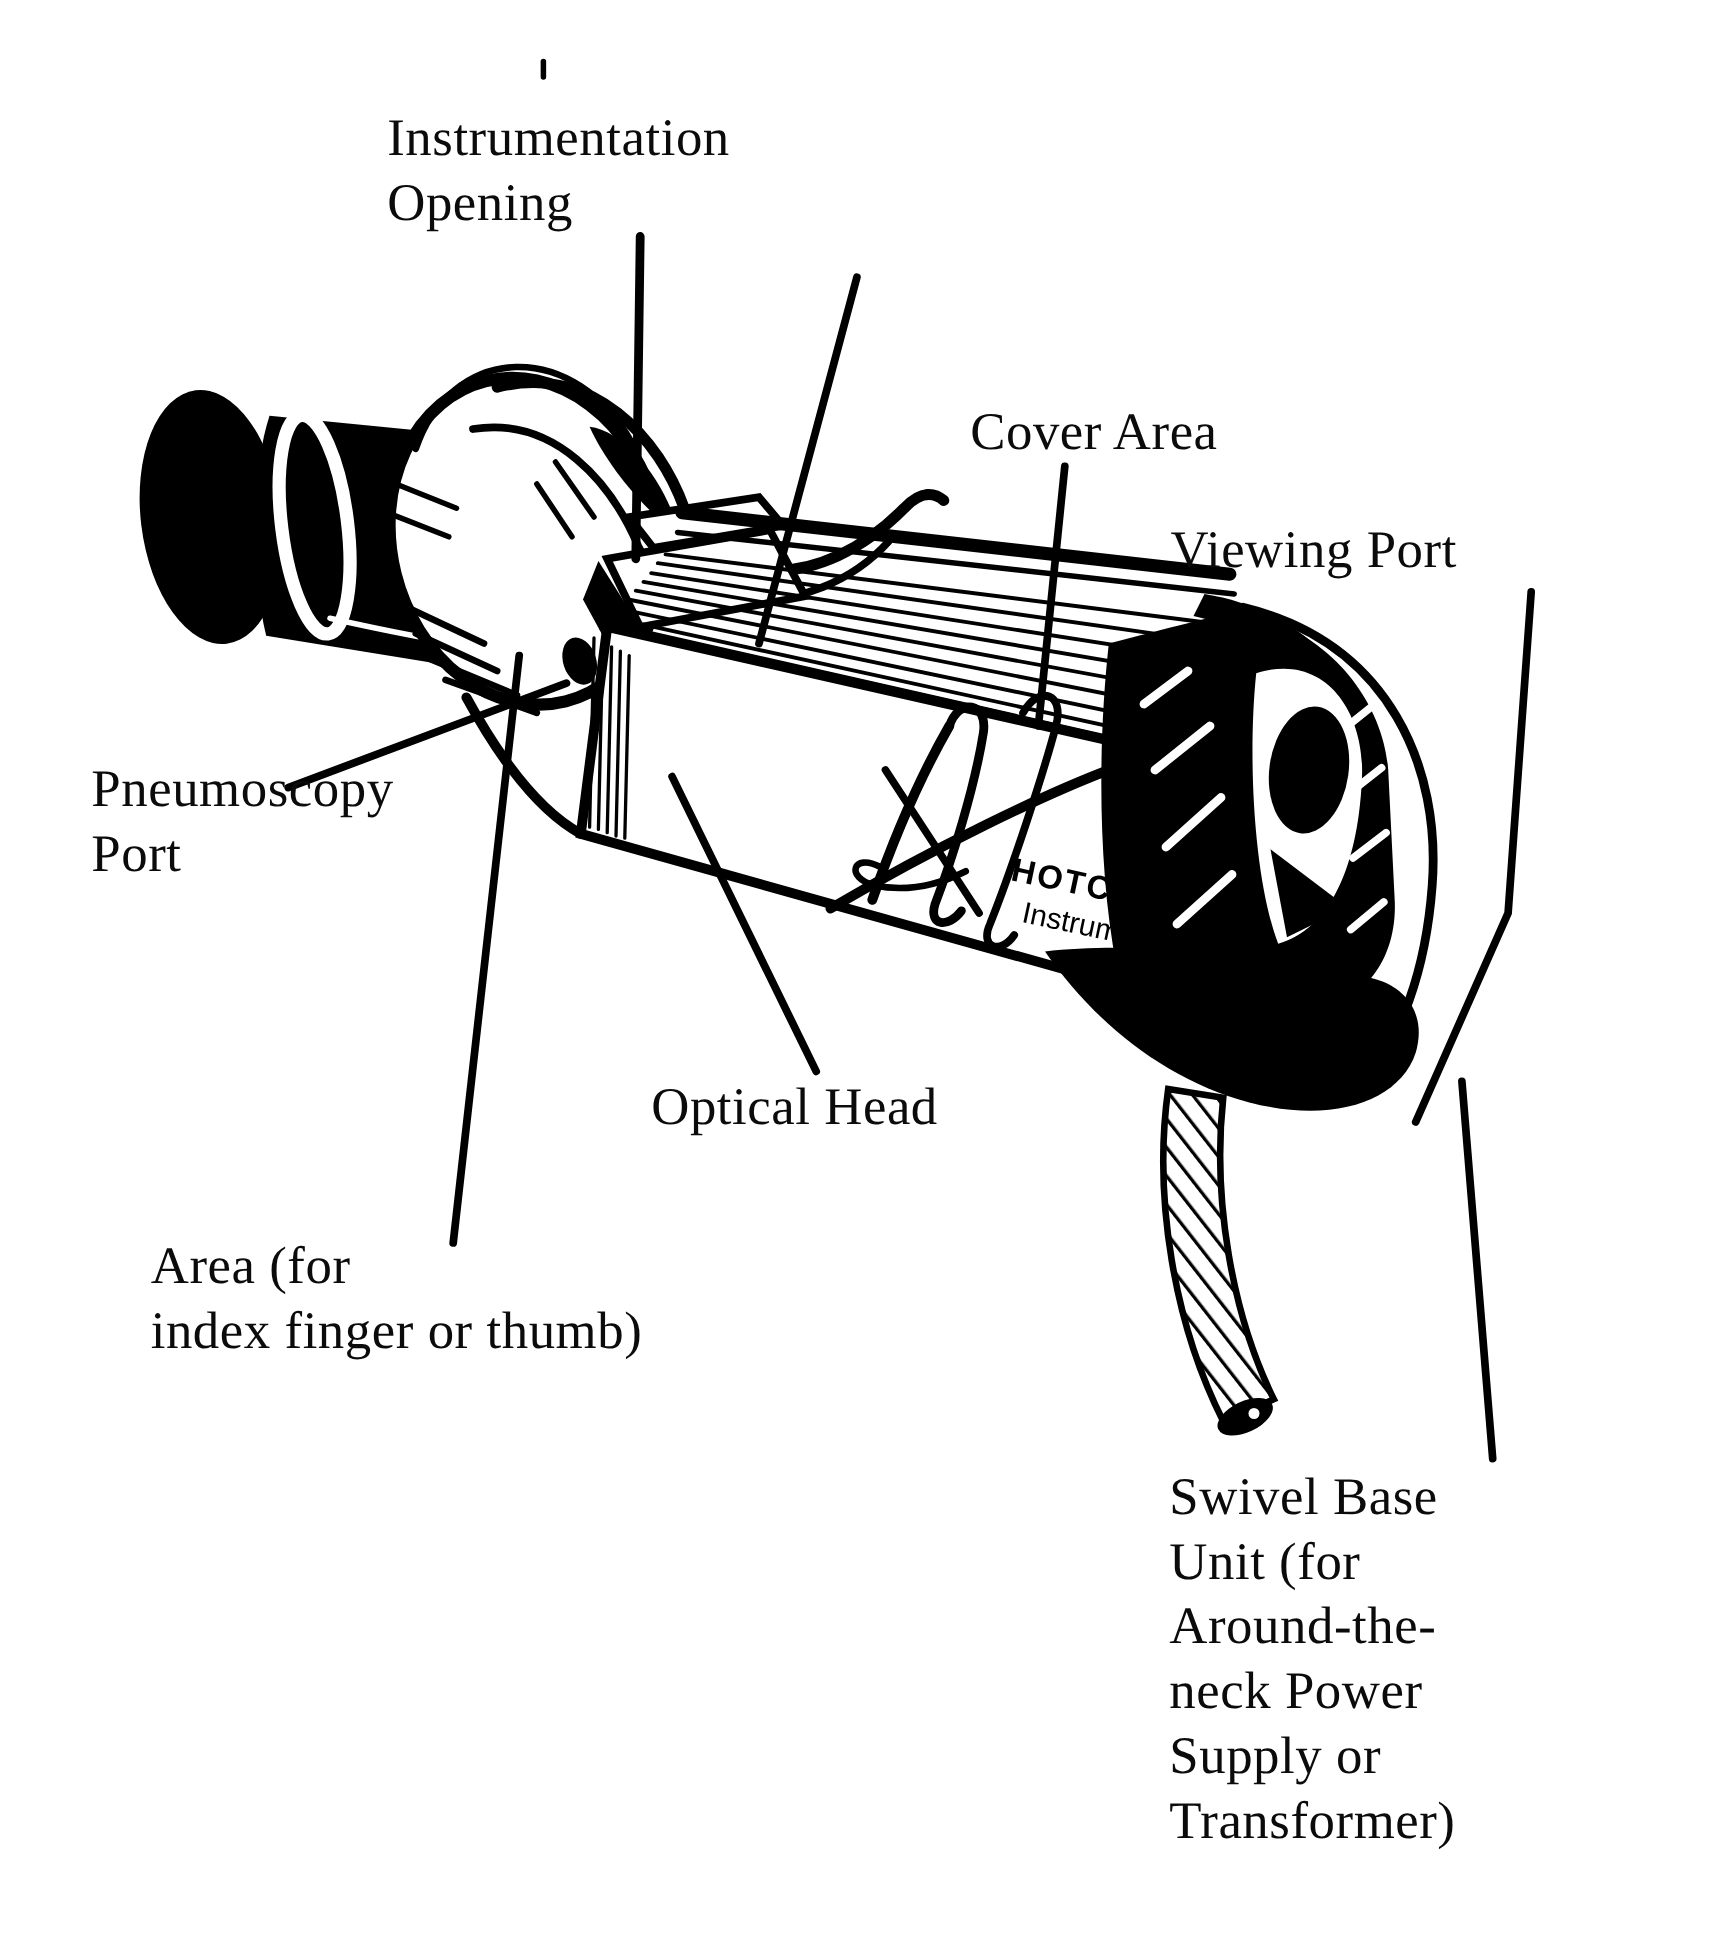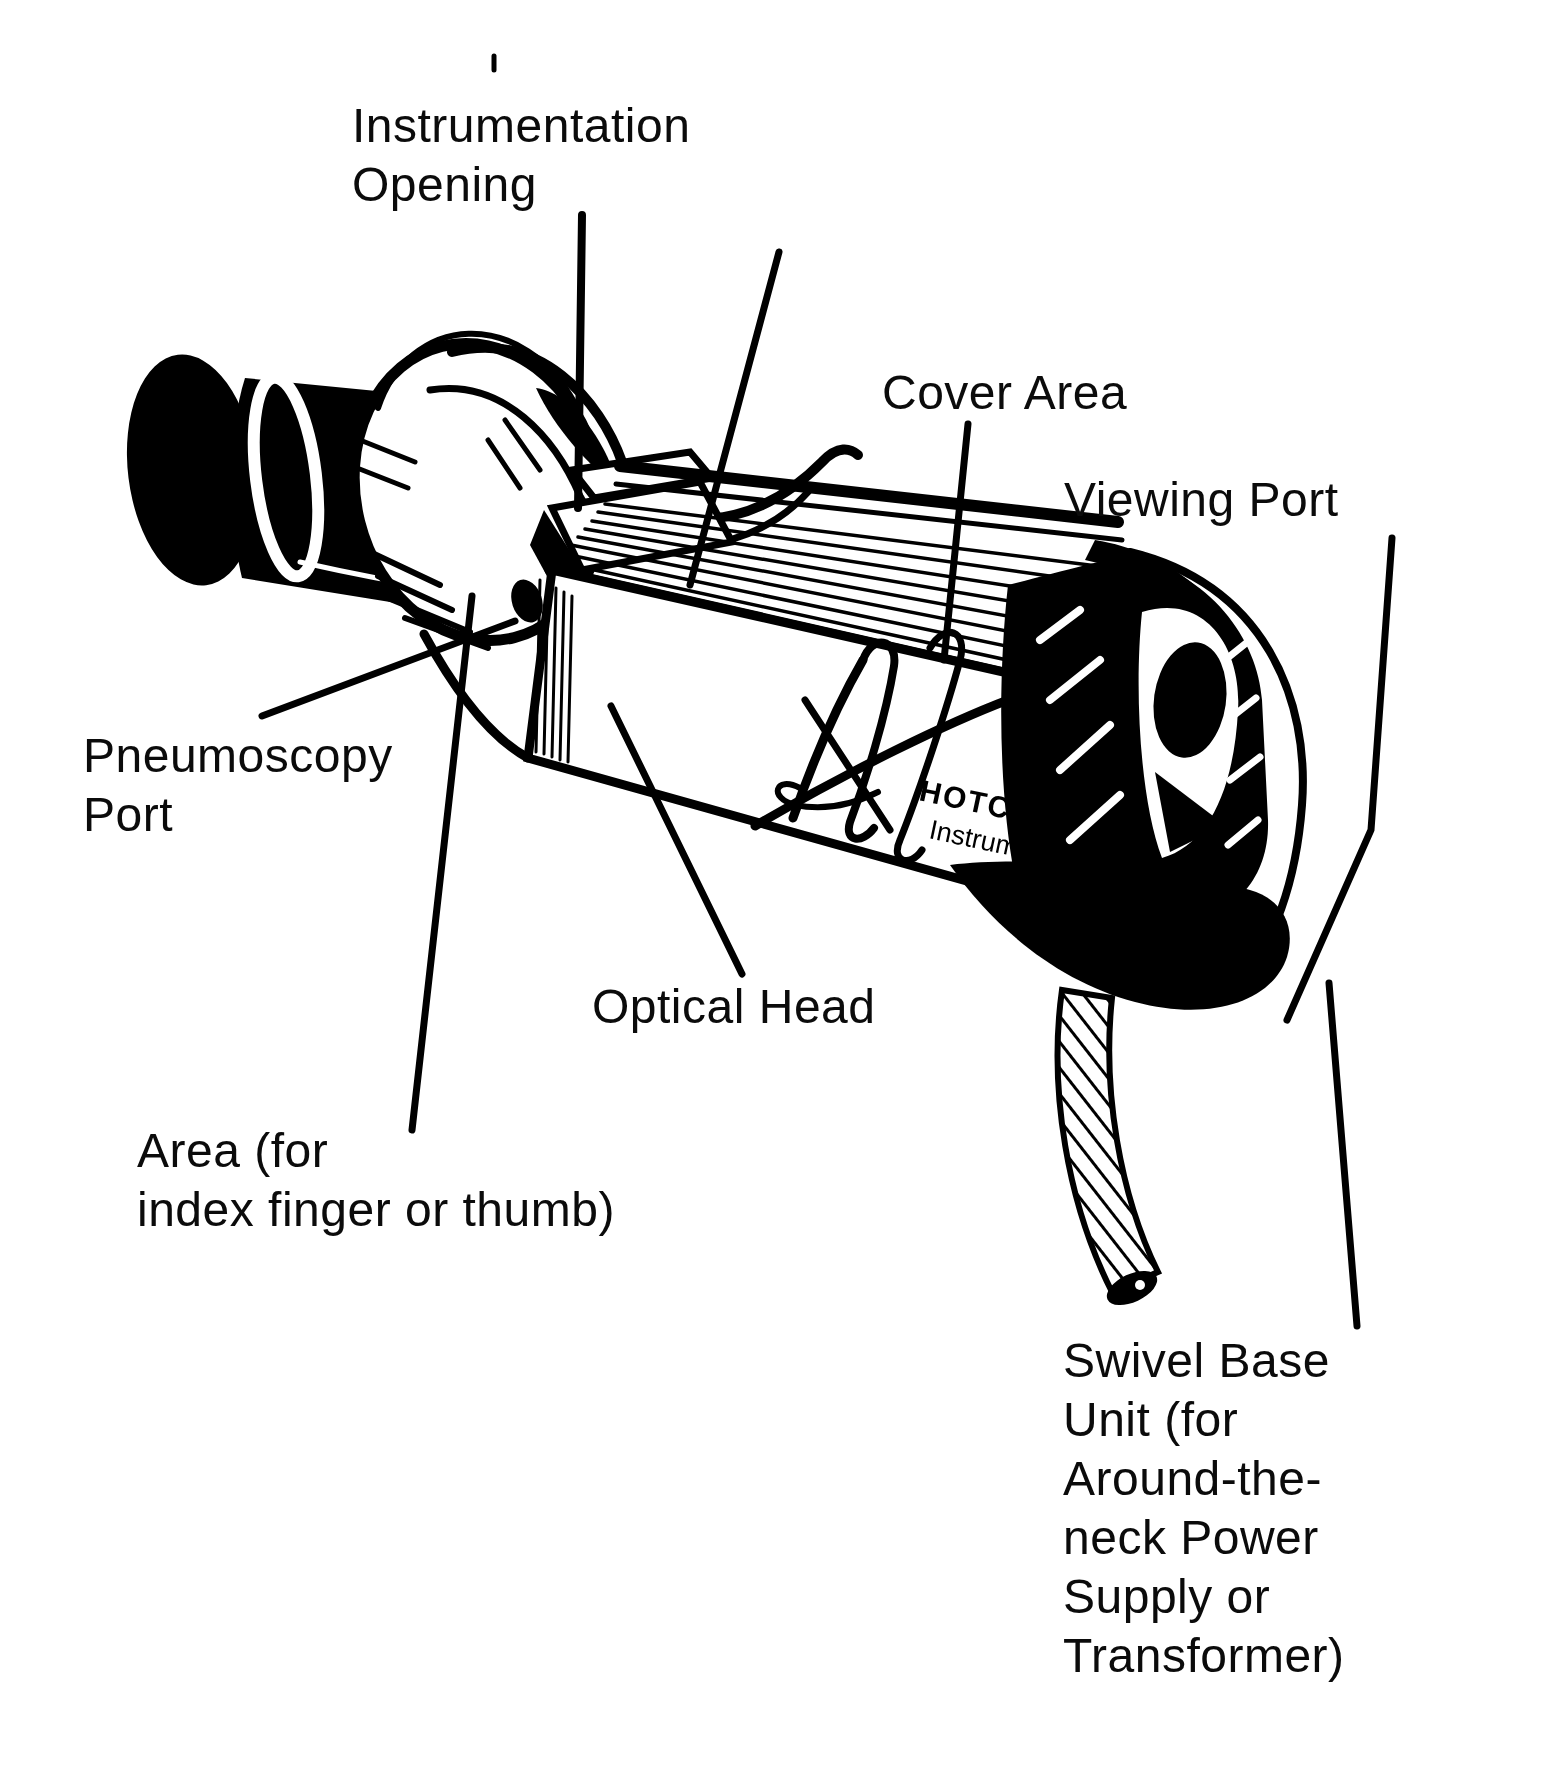--- a/index.html
+++ b/index.html
@@ -1,21 +1,21 @@
 <!DOCTYPE html>
 <html><head>
 <meta charset="utf-8">
 <style>
   html,body{margin:0;padding:0;background:#fff;}
   #page{position:relative;width:1555px;height:1776px;background:#fff;overflow:hidden;
         font-family:"Liberation Sans",sans-serif;color:#0b0b0b;}
   #art{position:absolute;left:0;top:0;width:1555px;height:1776px;}
   .label{position:absolute;font-size:48px;line-height:59px;letter-spacing:.5px;
          color:#0b0b0b;white-space:nowrap;}
-  .label div{white-space:nowrap;}
+  .label div{white-space:nowrap;font-family:Liberation Serif, serif;}
 </style>
 </head>
 <body>
 
 <div id="page">
 
   <svg id="art" viewBox="0 0 1555 1776" xmlns="http://www.w3.org/2000/svg">
     <defs>
       <pattern id="hatch" patternUnits="userSpaceOnUse" width="16" height="16" patternTransform="rotate(-38)">
         <rect width="16" height="16" fill="#fff"></rect>
@@ -155,21 +155,21 @@
 
 
   <div class="label" style="left:882px;top:363px">
     <div>Cover Area</div>
   </div>
 
   <div class="label" style="left:1064px;top:470px">
     <div>Viewing Port</div>
   </div>
 
-  <div class="label" style="left:83px;top:726px">
+  <div class="label" style="left:83px;top:688px">
     <div>Pneumoscopy</div>
     <div>Port</div>
   </div>
 
   <div class="label" style="left:592px;top:977px">
     <div>Optical Head</div>
   </div>
 
   <div class="label" style="left:137px;top:1121px">
     <div>Area (for</div>

